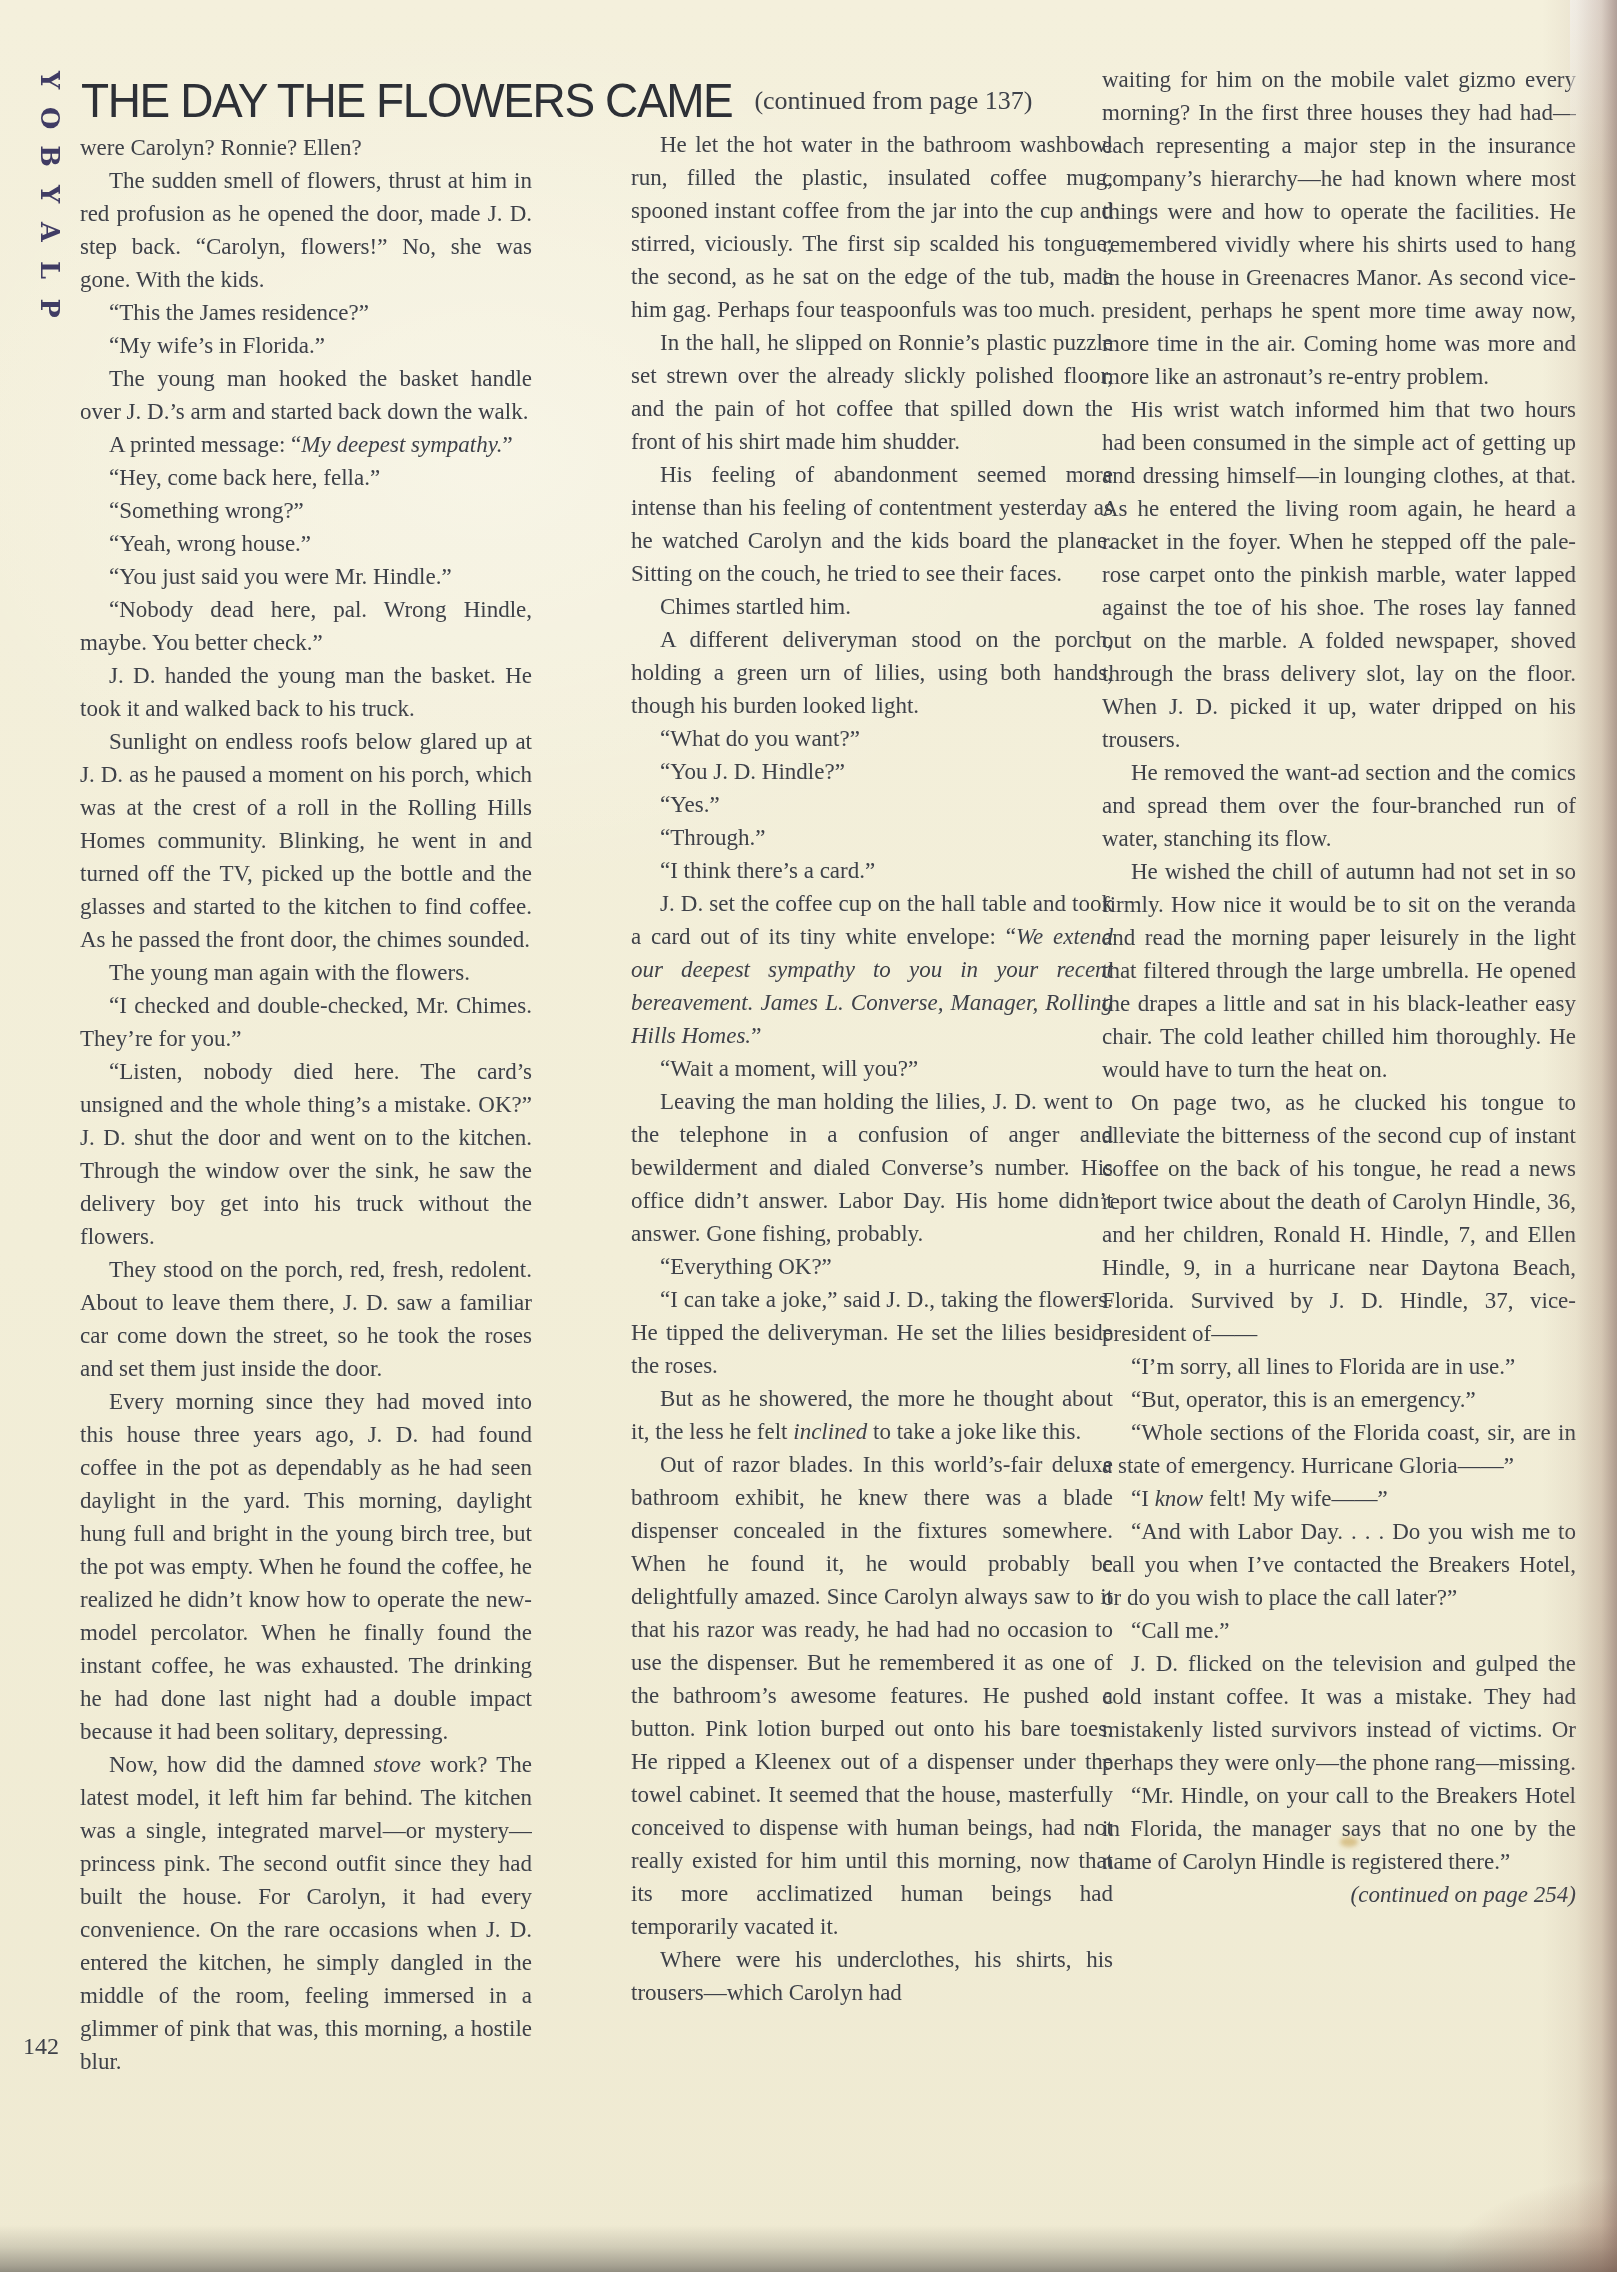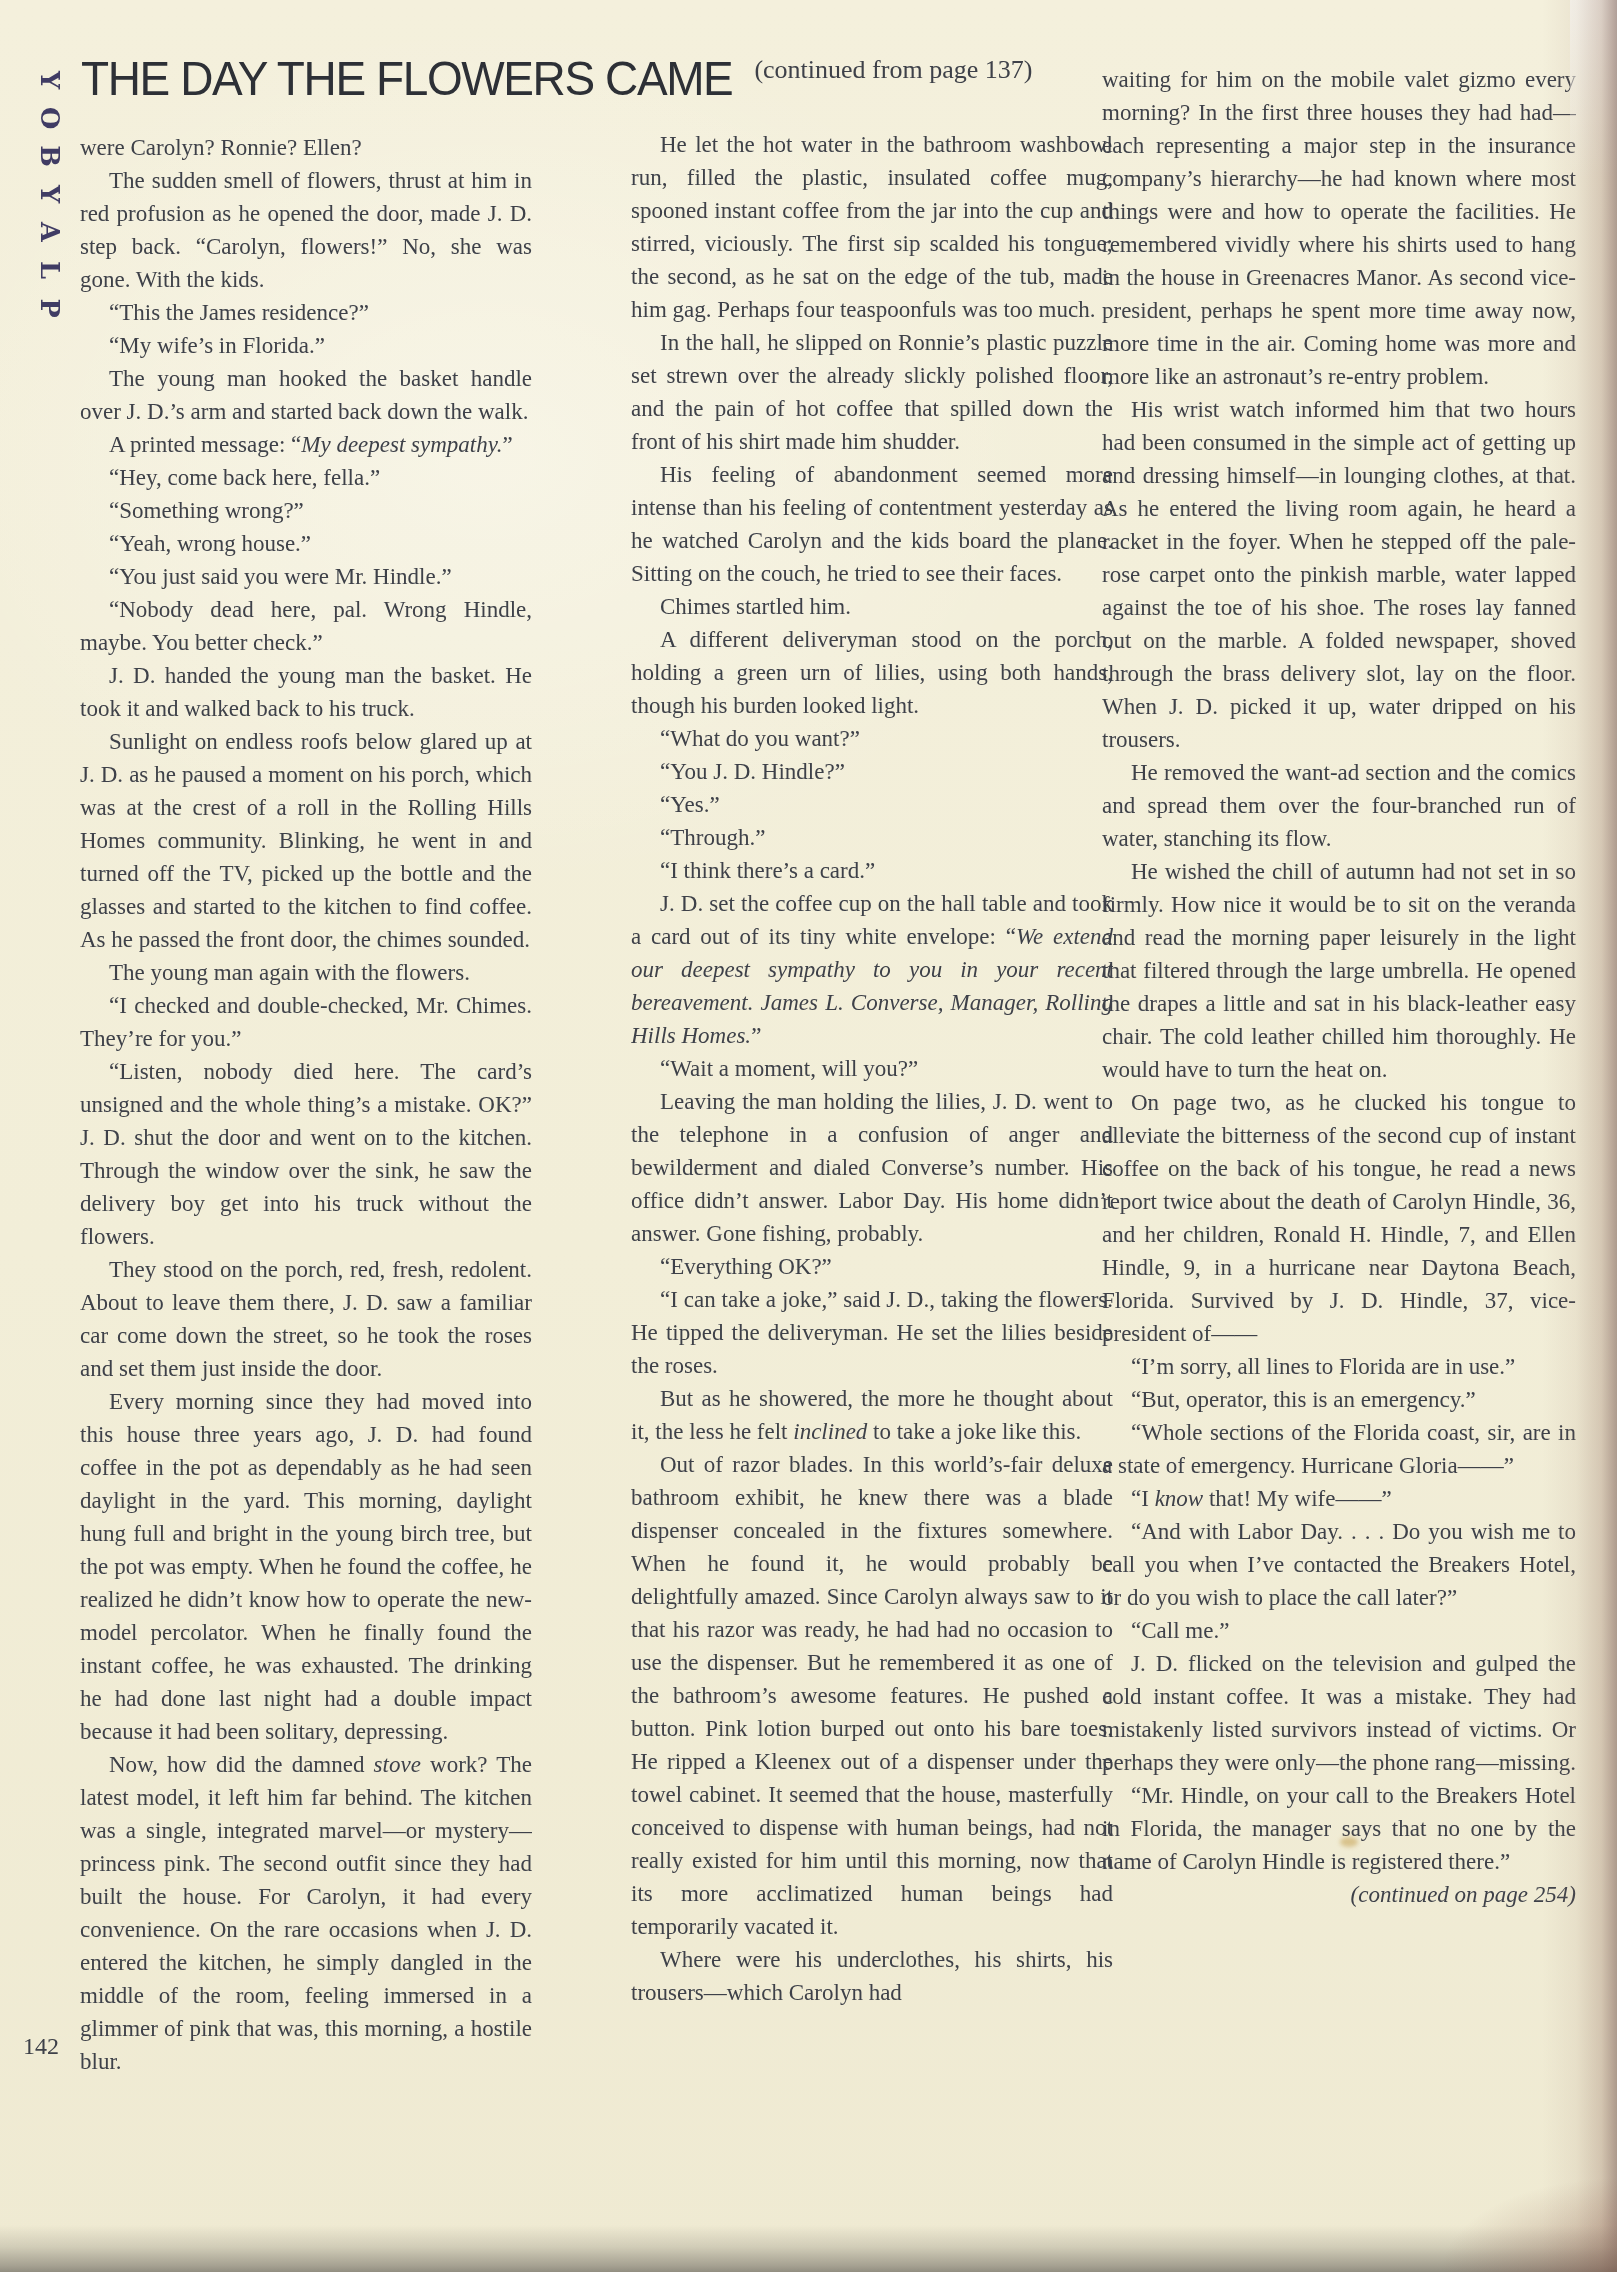--- a/index.html
+++ b/index.html
@@ -16,21 +16,21 @@
   
   .spine{position:absolute;left:34px;top:61px;width:32px;display:flex;flex-direction:column;}
   .spine-letter{
     display:flex;align-items:center;justify-content:center;
     height:38px;width:32px;
     font-family:"DejaVu Serif","Liberation Serif",serif;
     font-weight:bold;font-size:25.5px;color:#403c64;
     transform:rotate(90deg);
   }
   
-  .header{position:absolute;left:81px;top:55px;width:992px;display:flex;align-items:flex-start;}
+  .header{position:absolute;left:81px;top:77px;width:992px;display:flex;align-items:center;}
   .title{
     font-family:"Liberation Sans","DejaVu Sans",sans-serif;
     font-weight:400;font-size:46px;line-height:48px;color:#2d3036;
     letter-spacing:-1.4px;transform:scaleY(1.04);transform-origin:left bottom;
     white-space:nowrap;
   }
   .continued-from{
     font-size:26px;color:#3e4149;margin-left:22px;white-space:nowrap;
   }
   
@@ -133,21 +133,21 @@
     </div>
   <div class="col col3">
       <p class=""><span>waiting for him on the mobile valet gizmo every morning? In the first three houses they had had—each representing a major step in the insurance company’s hierarchy—he had known where most things were and how to operate the facilities. He remembered vividly where his shirts used to hang in the house in Greenacres Manor. As second vice-president, perhaps he spent more time away now, more time in the air. Coming home was more and more like an astronaut’s re-entry problem.</span></p>
       <p class="indent"><span>His wrist watch informed him that two hours had been consumed in the simple act of getting up and dressing himself—in lounging clothes, at that. As he entered the living room again, he heard a racket in the foyer. When he stepped off the pale-rose carpet onto the pinkish marble, water lapped against the toe of his shoe. The roses lay fanned out on the marble. A folded newspaper, shoved through the brass delivery slot, lay on the floor. When J. D. picked it up, water dripped on his trousers.</span></p>
       <p class="indent"><span>He removed the want-ad section and the comics and spread them over the four-branched run of water, stanching its flow.</span></p>
       <p class="indent"><span>He wished the chill of autumn had not set in so firmly. How nice it would be to sit on the veranda and read the morning paper leisurely in the light that filtered through the large umbrella. He opened the drapes a little and sat in his black-leather easy chair. The cold leather chilled him thoroughly. He would have to turn the heat on.</span></p>
       <p class="indent"><span>On page two, as he clucked his tongue to alleviate the bitterness of the second cup of instant coffee on the back of his tongue, he read a news report twice about the death of Carolyn Hindle, 36, and her children, Ronald H. Hindle, 7, and Ellen Hindle, 9, in a hurricane near Daytona Beach, Florida. Survived by J. D. Hindle, 37, vice-president of——</span></p>
       <p class="indent"><span>“I’m sorry, all lines to Florida are in use.”</span></p>
       <p class="indent"><span>“But, operator, this is an emergency.”</span></p>
       <p class="indent"><span>“Whole sections of the Florida coast, sir, are in a state of emergency. Hurricane Gloria——”</span></p>
-      <p class="indent"><span>“I </span><span class="it">know</span><span> that! My wife——”</span></p>
+      <p class="indent"><span>“I </span><span class="it">know</span><span> felt! My wife——”</span></p>
       <p class="indent"><span>“And with Labor Day. . . . Do you wish me to call you when I’ve contacted the Breakers Hotel, or do you wish to place the call later?”</span></p>
       <p class="indent"><span>“Call me.”</span></p>
       <p class="indent"><span>J. D. flicked on the television and gulped the cold instant coffee. It was a mistake. They had mistakenly listed survivors instead of victims. Or perhaps they were only—the phone rang—missing.</span></p>
       <p class="indent"><span>“Mr. Hindle, on your call to the Breakers Hotel in Florida, the manager says that no one by the name of Carolyn Hindle is registered there.”</span></p>
       <p class="indent right"><span class="it">(continued on page 254)</span></p>
     </div>
 
   <div class="page-number">142</div>
 
   <div class="blemish"></div>

